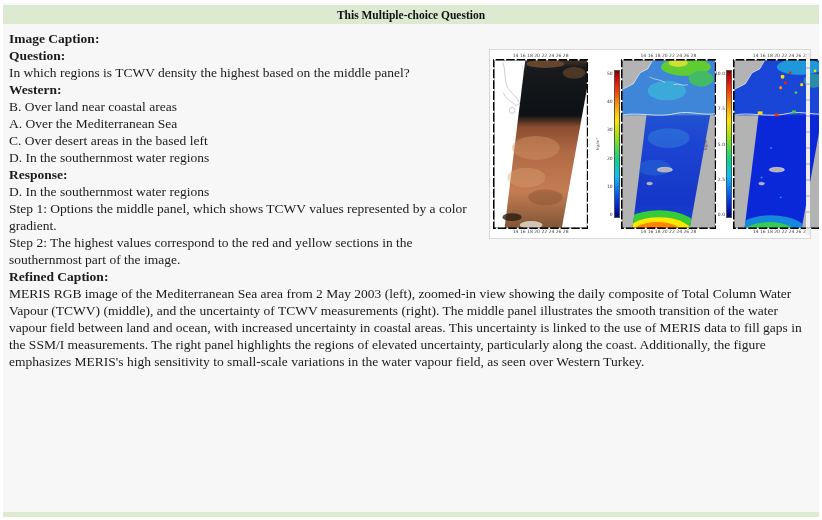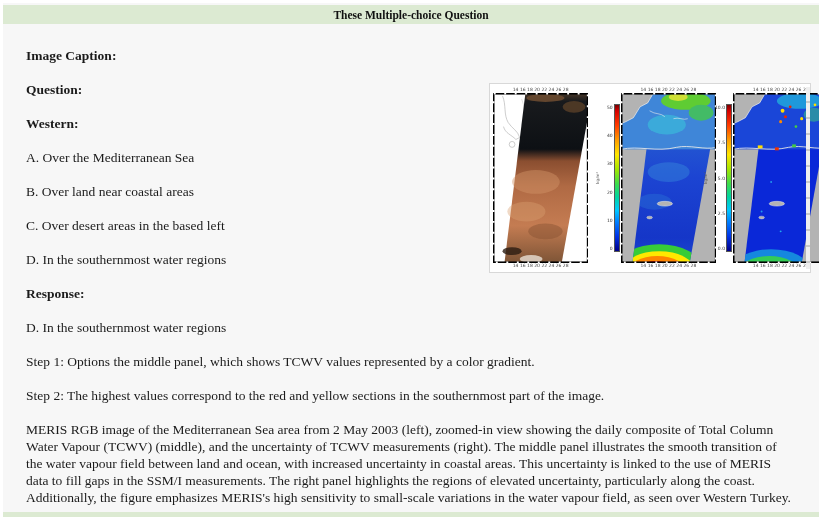--- a/index.html
+++ b/index.html
@@ -2,21 +2,21 @@
 <html><head>
 <meta charset="utf-8">
 <style>
   html,body{margin:0;padding:0;}
   body{width:822px;height:520px;background:#ffffff;font-family:"Liberation Serif", serif;}
   .page{position:relative;width:816px;height:514px;margin:3px;background:#f7f7f7;overflow:hidden;}
   .header-bar{height:19px;background:#dcead2;display:flex;align-items:center;justify-content:center;margin:2px 0 0 0;}
   .header-bar .title{font-weight:bold;font-size:11.5px;color:#111;}
   .content{padding:6px 6px 0 6px;font-size:13.5px;line-height:17px;color:#1b1b1b;}
   .h{font-weight:bold;font-size:13.5px;}
-  p{margin:17px;}
+  p{margin:0;}
   .gap-before{margin-top:28px;}
   .bottom-bar{position:absolute;left:0;bottom:0;width:100%;height:5px;background:#dcead2;}
 
   
   .figure{float:right;width:322px;height:190px;background:#ffffff;border:1px solid #d8d8d8;
           margin:2px 2px 6px 10px;display:flex;align-items:stretch;padding:3px 0 3px 3px;box-sizing:border-box;}
   .panel{display:flex;flex-direction:row;align-items:stretch;}
   .panel-maps{display:flex;flex-direction:column;flex:1;}
   .lon-row{font-size:4.5px;line-height:6px;color:#444;text-align:center;font-family:"DejaVu Sans", sans-serif;white-space:nowrap;overflow:hidden;}
   .lat-col{width:6px;font-size:4px;color:#555;font-family:"DejaVu Sans", sans-serif;
@@ -32,21 +32,21 @@
        #ffe600 34%,#a4e600 44%,#3ddc4b 54%,#00d4a0 63%,#00c8ff 72%,#0080ff 80%,#0033e6 90%,#000088 100%);}
   .crop-strip{width:7px;margin-left:2px;background:#efefef;
      background-image:repeating-linear-gradient(to bottom,#efefef 0px,#efefef 14px,#c9c9c9 14px,#c9c9c9 16px);}
 </style>
 </head>
 <body>
 
 <div class="page">
 
   <div class="header-bar">
-    <span class="title">These Multiple-choice Question</span>
+    <span class="title">This Multiple-choice Question</span>
   </div>
 
   <div class="content">
 
     <p class="h">Image Caption:</p>
 
     <div class="figure">
 
       <div class="panel" style="width:95px;">
         <div class="lat-col">44 40 36 32 28 24 20 16 12</div>
@@ -199,31 +199,33 @@
           </svg>
           <div class="lon-row">14 16 18 20 22 24 26 28</div>
         </div>
         <div class="lat-col">44 40 36 32 28 24 20 16 12</div>
       </div>
 
       <div class="crop-strip"></div>
     </div>
 
     <p class="h">Question:</p>
+    <p>In which regions is TCWV density the highest based on the middle panel?</p>
 
     <p class="h">Western:</p>
+    <p>B. Over land near coastal areas</p>
     <p>A. Over the Mediterranean Sea</p>
-    <p>B. Over land near coastal areas</p>
     <p>C. Over desert areas in the based left</p>
     <p>D. In the southernmost water regions</p>
 
     <p class="h">Response:</p>
     <p>D. In the southernmost water regions</p>
 
     <p>Step 1: Options the middle panel, which shows TCWV values represented by a color gradient.</p>
     <p>Step 2: The highest values correspond to the red and yellow sections in the southernmost part of the image.</p>
 
+    <p class="h">Refined Caption:</p>
     <p>MERIS RGB image of the Mediterranean Sea area from 2 May 2003 (left), zoomed-in view showing the daily composite of Total Column Water Vapour (TCWV) (middle), and the uncertainty of TCWV measurements (right). The middle panel illustrates the smooth transition of the water vapour field between land and ocean, with increased uncertainty in coastal areas. This uncertainty is linked to the use of MERIS data to fill gaps in the SSM/I measurements. The right panel highlights the regions of elevated uncertainty, particularly along the coast. Additionally, the figure emphasizes MERIS's high sensitivity to small-scale variations in the water vapour field, as seen over Western Turkey.</p>
 
   </div>
 
   <div class="bottom-bar"></div>
 </div>
 
 </body></html>

